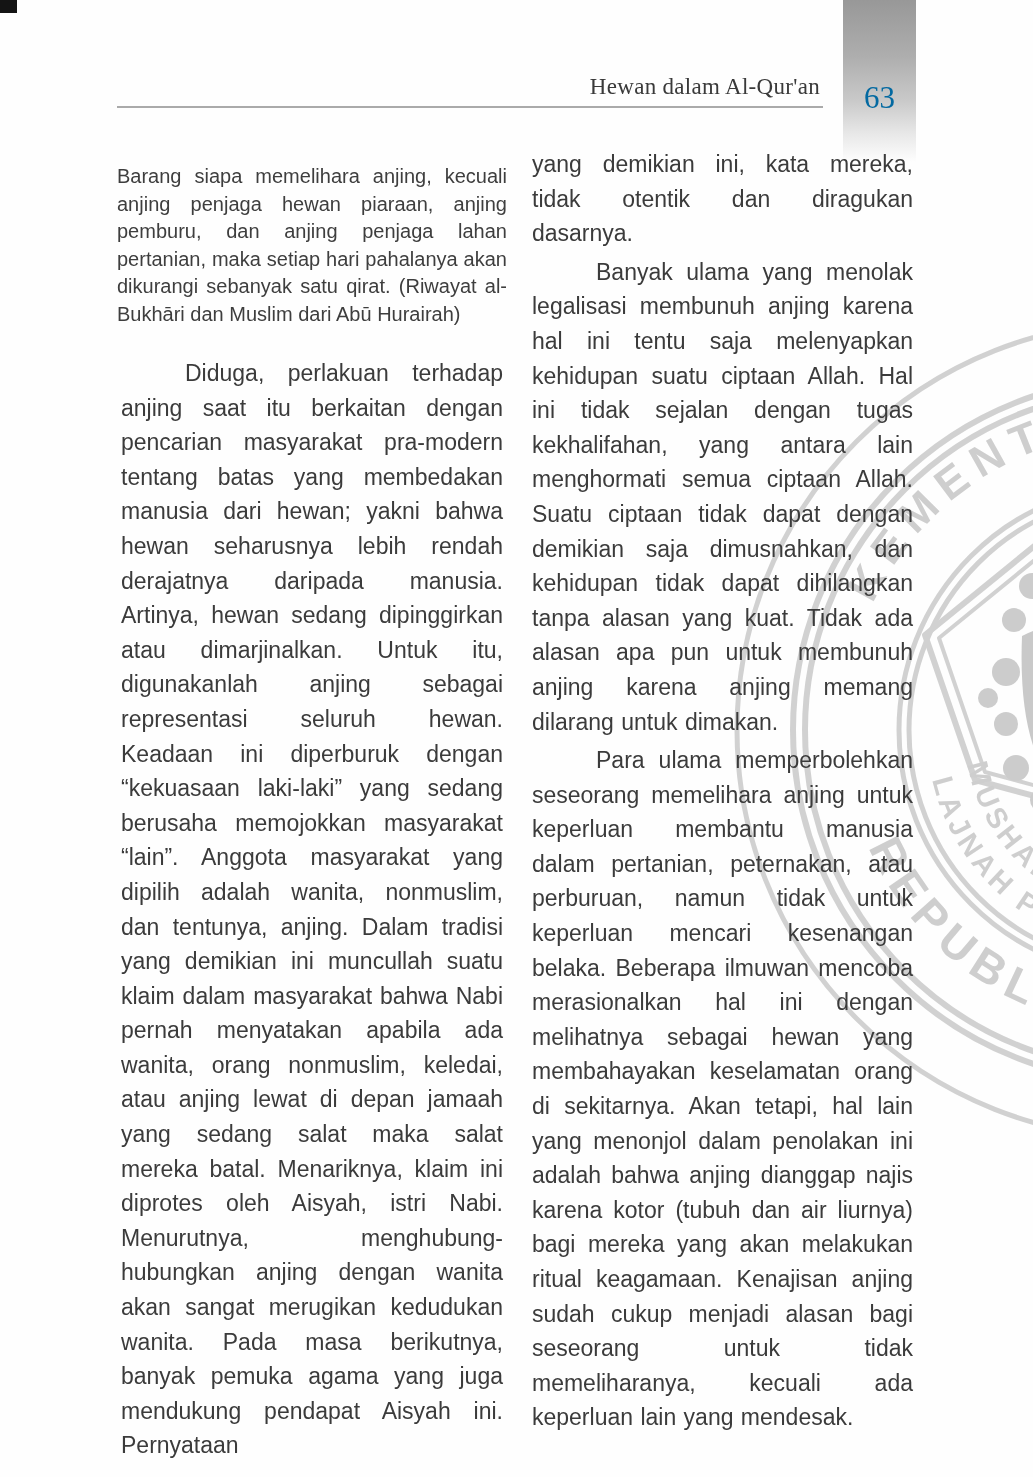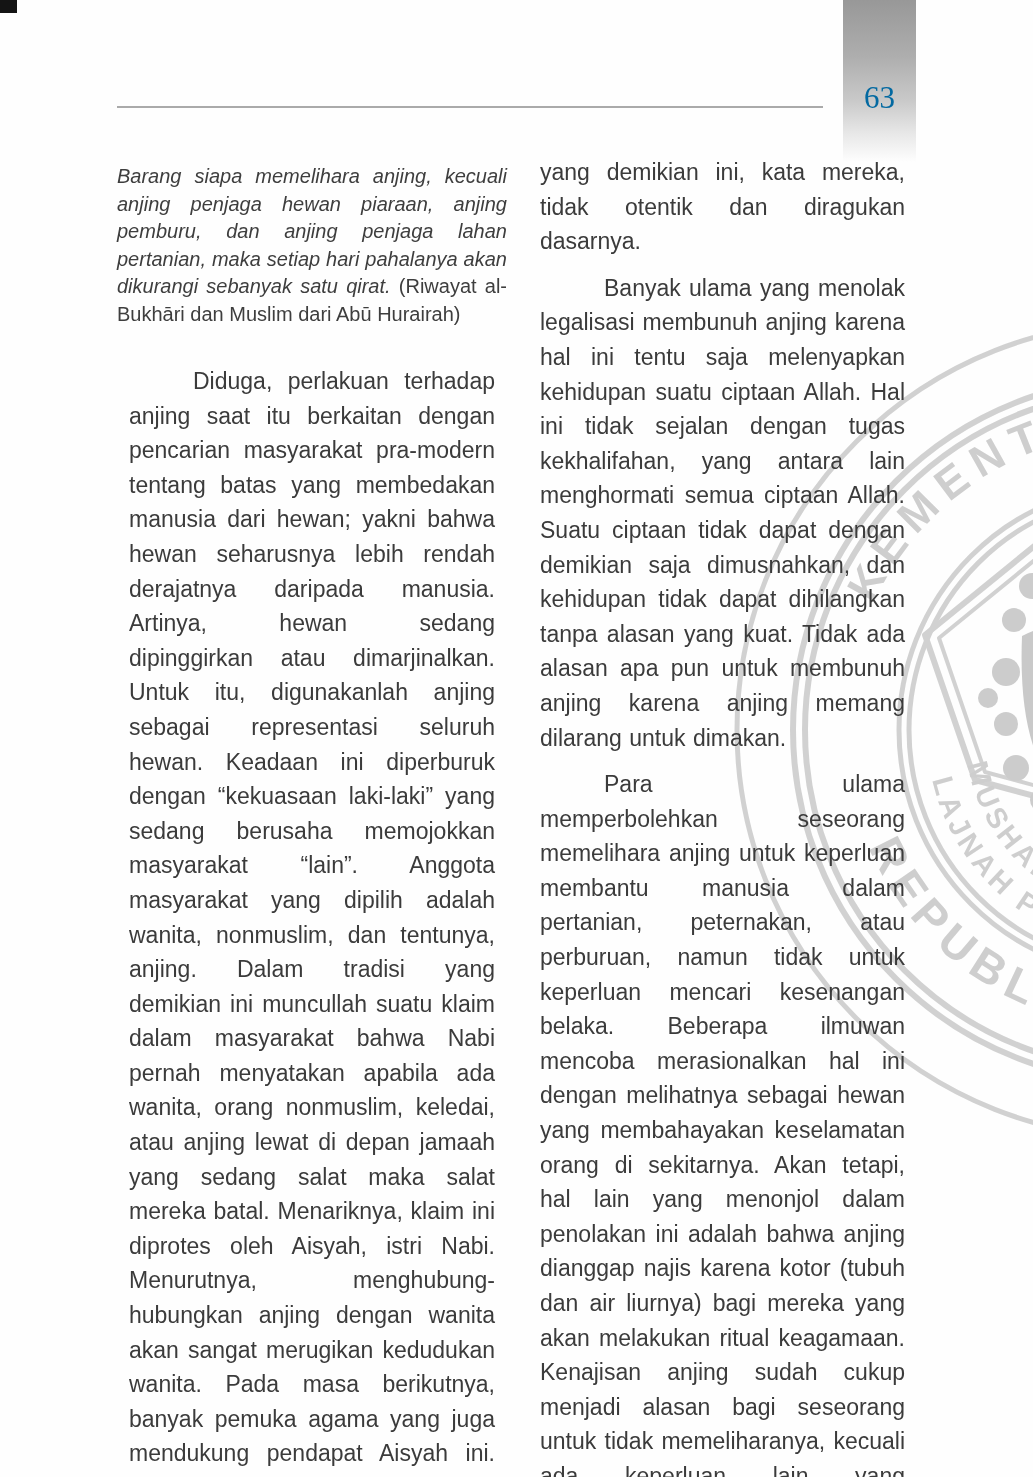--- a/index.html
+++ b/index.html
@@ -34,26 +34,26 @@
   
   .watermark{position:absolute;left:0;top:0;z-index:0;pointer-events:none;opacity:.8;}
   .wm-text{font-family:"Liberation Sans", sans-serif;font-weight:bold;fill:#c3c3c3;}
   
   .quote, .col{position:absolute;z-index:2;}
   .quote{
     left:117px;top:143px;width:390px;
     font-size:20px;line-height:27.6px;
     text-align:justify;color:#3e3e3e;
   }
-  .q-italic{font-style:italic;}
+  .q-italic{}
   .q-attr{font-style:normal;}
   .col{width:390px;font-size:23px;line-height:34.6px;text-align:justify;word-spacing:1px;}
   .col-left{left:117px;top:352px;}
   .col-right{left:528px;top:143px;width:389px;}
-  .col p{margin:12px;padding:0;}
+  .col p{margin:4px;padding:0;}
   .indent{text-indent:64px;}
   .cont{text-align-last:justify;}
 </style>
 </head>
 <body>
 
 <div class="page">
 
   <div class="corner-mark"></div>
 
@@ -97,20 +97,21 @@
       </text>
       <text font-size="29" letter-spacing="4">
         <textPath href="#arcInner1" startOffset="48">LAJNAH PENTASHIHAN</textPath>
       </text>
       <text font-size="29" letter-spacing="4">
         <textPath href="#arcInner2" startOffset="30">MUSHAF AL-QUR'AN</textPath>
       </text>
     </g>
   </svg>
 
+  <div class="running-title">Hewan dalam Al-Qur'an</div>
   <div class="header-rule"></div>
   <div class="pagenum-box"></div>
   <div class="pagenum">63</div>
 
   <p class="quote"><span class="q-italic">Barang siapa memelihara anjing, kecuali anjing penjaga hewan piaraan, anjing pemburu, dan anjing penjaga lahan pertanian, maka setiap hari pahalanya akan dikurangi sebanyak satu qirat.</span><span class="q-attr"> (Riwayat al-Bukhāri dan Muslim dari Abū Hurairah)</span></p>
 
   <div class="col col-left">
     <p class="indent cont">Diduga, perlakuan terhadap anjing saat itu berkaitan dengan pencarian masyarakat pra-modern tentang batas yang membedakan manusia dari hewan; yakni bahwa hewan seharusnya lebih rendah derajatnya daripada manusia. Artinya, hewan sedang dipinggirkan atau dimarjinalkan. Untuk itu, digunakanlah anjing sebagai representasi seluruh hewan. Keadaan ini diperburuk dengan “kekuasaan laki-laki” yang sedang berusaha memojokkan masyarakat “lain”. Anggota masyarakat yang dipilih adalah wanita, nonmuslim, dan tentunya, anjing. Dalam tradisi yang demikian ini muncullah suatu klaim dalam masyarakat bahwa Nabi pernah menyatakan apabila ada wanita, orang nonmuslim, keledai, atau anjing lewat di depan jamaah yang sedang salat maka salat mereka batal. Menariknya, klaim ini diprotes oleh Aisyah, istri Nabi. Menurutnya, menghubung-hubungkan anjing dengan wanita akan sangat merugikan kedudukan wanita. Pada masa berikutnya, banyak pemuka agama yang juga mendukung pendapat Aisyah ini. Pernyataan</p>
   </div>
 

